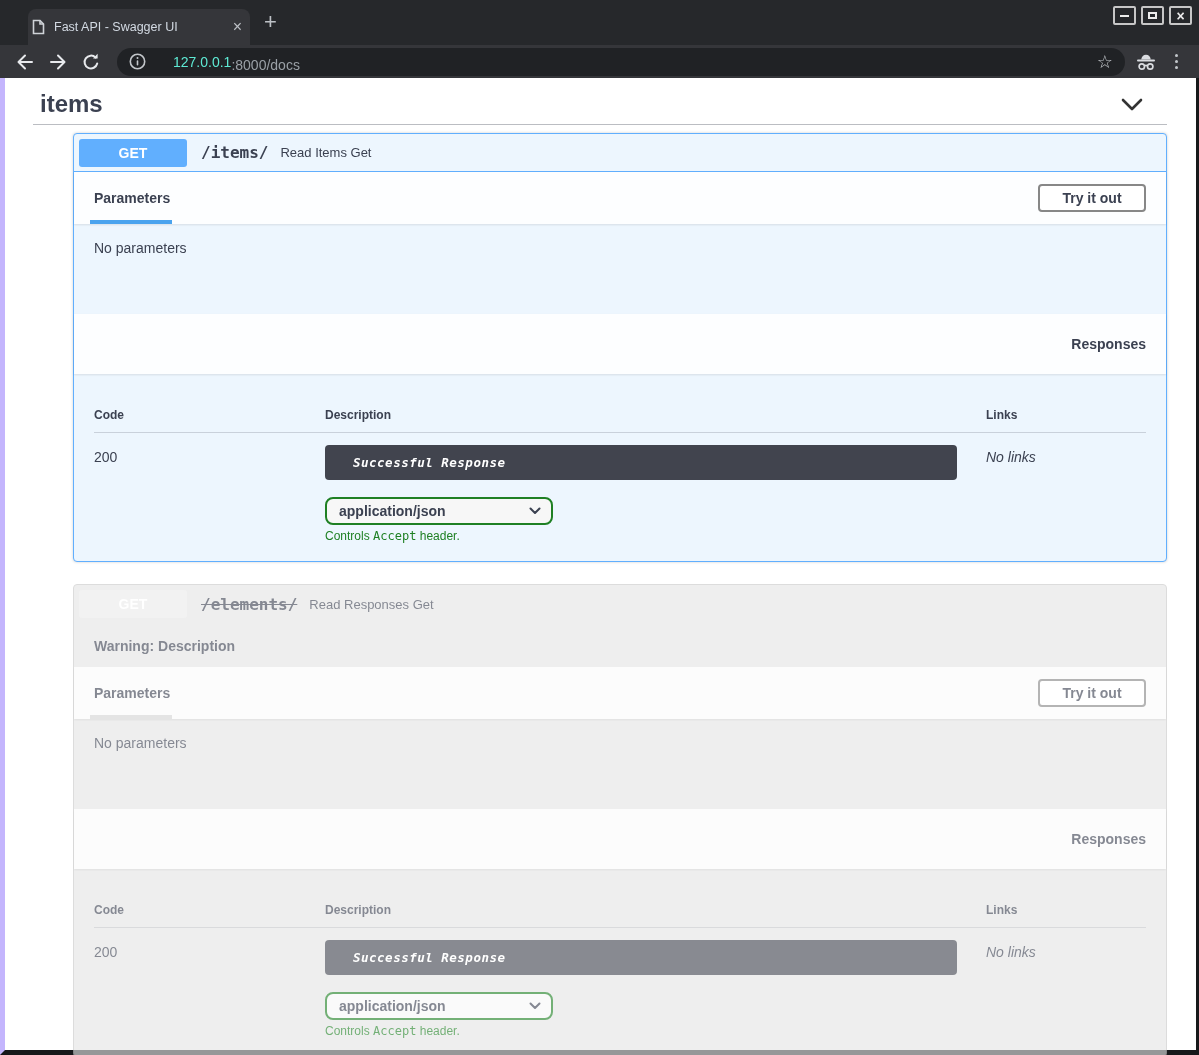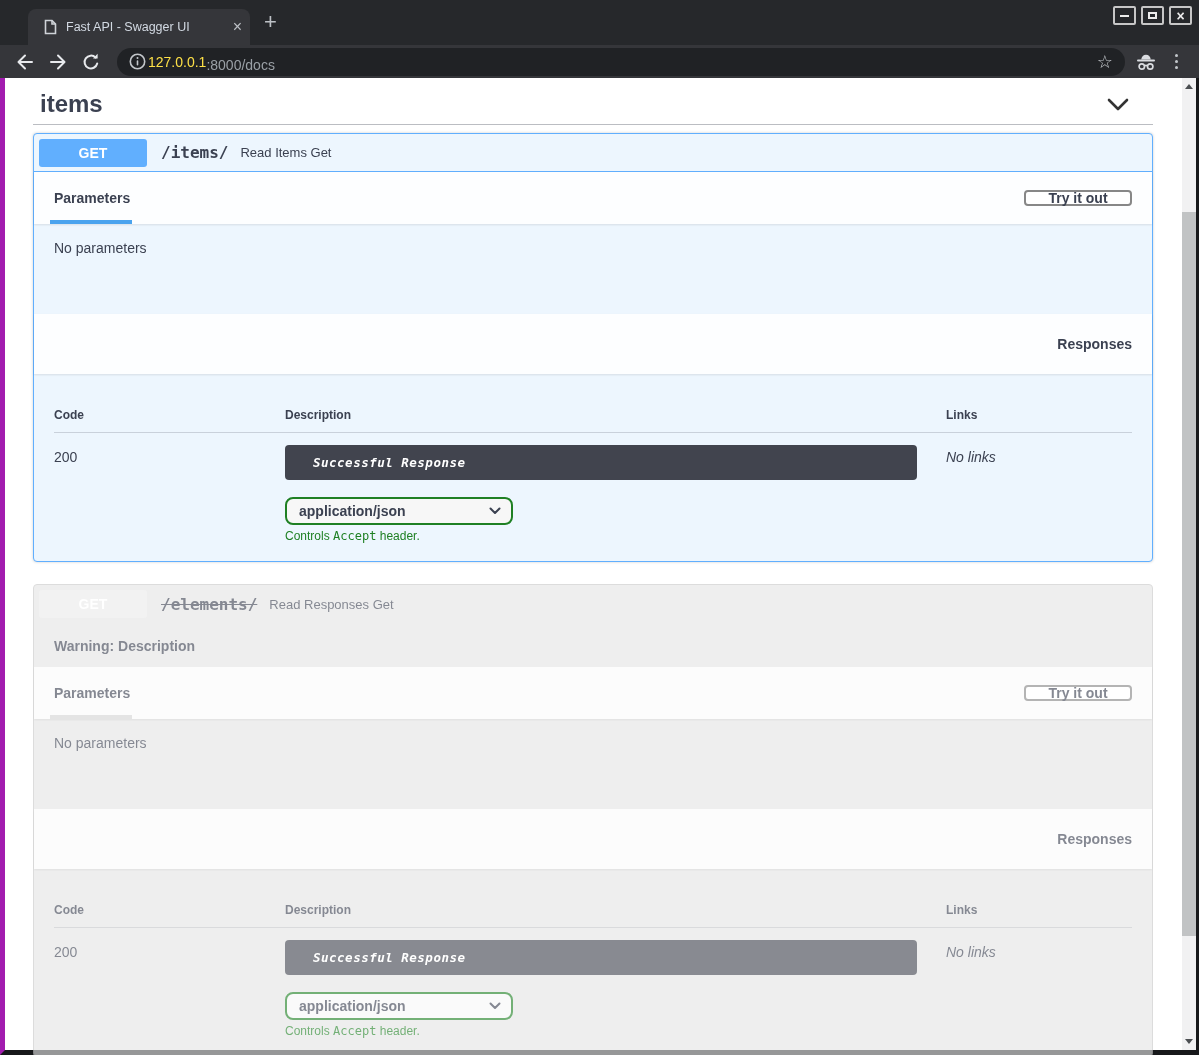--- a/index.html
+++ b/index.html
@@ -2,81 +2,81 @@
 <html><head>
 <meta charset="utf-8">
 <style>
   * { box-sizing: border-box; }
   body { margin:0; width:1199px; height:1055px; background:#17181a; font-family:"Liberation Sans",sans-serif; }
   .window { width:1199px; height:1055px; overflow:hidden; }
 
   
   .titlebar { height:45px; background:#26282b; position:relative; }
   .tab { position:absolute; left:28px; top:9px; width:222px; height:36px; background:#35363a;
-         border-radius:8px 8px 0 0; display:flex; align-items:center; padding:0 8px 0 16px; }
+         border-radius:8px 8px 0 0; display:flex; align-items:center; padding:0 8px 0 4px; }
   .tab-title { flex:1; font-size:12.5px; color:#d3dae3; white-space:nowrap; overflow:hidden; }
   .tab-close { color:#bdc1c6; font-size:16px; line-height:16px; margin-left:6px; cursor:default; }
   .new-tab-btn { position:absolute; left:264px; top:11px; color:#bdc1c6; font-size:22px; line-height:22px; }
   .win-controls { position:absolute; right:7px; top:6px; display:flex; gap:5px; }
   .win-btn { width:23px; height:19px; border:2px solid #c7c7c7; border-radius:2px;
              display:flex; align-items:center; justify-content:center; color:#ececec; }
   .glyph-min { width:9px; border-bottom:2px solid #ececec; }
   .glyph-max { width:9px; height:7px; border:2px solid #ececec; }
   .glyph-close { font-size:14px; line-height:12px; font-weight:700; }
 
   .toolbar { height:33px; background:#35363a; display:flex; align-items:center; padding:0 10px 0 15px; }
   .nav-icon { width:20px; height:20px; margin-right:13px; flex:none; }
   .urlbar { flex:1; height:28px; background:#202225; border-radius:14px; display:flex;
             align-items:center; padding:0 12px; margin:0 10px 0 3px; }
-  .url-host { color:#fde047; font-size:14px; margin-left:2px; }
+  .url-host { color:#5eead4; font-size:14px; margin-left:27px; }
   .url-rest { color:#9aa0a6; font-size:14px;margin-top:7px; }
   .star-icon { margin-left:auto; color:#c3c7cb; font-size:18px; line-height:18px; }
   .incognito-icon { margin-right:15px; flex:none; }
   .kebab-icon { display:flex; flex-direction:column; gap:3px; margin-right:8px; padding:0 3px; }
   .kebab-icon i { width:3px; height:3px; border-radius:50%; background:#c3c7cb; }
 
   
   .browser-content { display:flex; height:977px; background:#fff;
-                     border-left:5px solid #a21caf; border-right:3px solid #17181a; border-bottom:5px solid #17181a; }
+                     border-left:5px solid #c4b5fd; border-right:3px solid #17181a; border-bottom:5px solid #17181a;flex-direction:column; }
   .page { flex:1; min-width:0; padding:6px 29px 0 28px; }
 
   .scrollbar { width:14px; background:#f1f1f2; position:relative; flex:none; }
   .sb-btn { position:absolute; left:0; width:100%; height:15px; display:flex; align-items:center; justify-content:center; }
   .sb-up { top:1px; } .sb-down { bottom:1px; }
   .tri-up { width:0; height:0; border-left:4px solid transparent; border-right:4px solid transparent; border-bottom:5px solid #4c4f52; }
   .tri-down { width:0; height:0; border-left:4px solid transparent; border-right:4px solid transparent; border-top:5px solid #4c4f52; }
   .sb-thumb { position:absolute; top:134px; left:0; width:100%; height:724px; background:#c1c3c4; }
 
   
   .section-head { display:flex; align-items:center; justify-content:space-between; padding:6px 24px 6px 7px; }
   .section-title { margin:0; font-size:24px; font-weight:700; color:#3b4151; }
   .divider { height:1px; background:rgba(59,65,81,.35); margin-bottom:8px; }
 
-  .opblock { border-radius:4px; margin-bottom:22px; }
+  .opblock { border-radius:4px; margin-bottom:22px;margin-left:40px; }
   .opblock.get { border:1px solid #61affe; background:#edf6fe; box-shadow:0 0 3px rgba(0,0,0,.19); }
   .opblock.deprecated { border:1px solid #c8c8c8; background:#e5e5e5; opacity:.62; }
 
   .op-header { height:38px; display:flex; align-items:center; padding:0 10px 0 5px; }
   .get .op-header { border-bottom:1px solid #61affe; }
   .method-badge { width:108px; height:28px; border-radius:3px; display:flex; align-items:center;
                   justify-content:center; font-weight:700; font-size:14px; color:#fff; flex:none; }
   .get .method-badge { background:#61affe; }
   .deprecated .method-badge { background:#ebebeb; }
   .op-path { font-family:"DejaVu Sans Mono",monospace; font-size:16px; font-weight:700; color:#3b4151; margin-left:14px; }
   .deprecated .op-path { text-decoration:line-through; }
   .op-summary { font-size:13px; color:#3b4151; margin-left:12px; }
   .op-warning { padding:15px 20px 13px; font-size:14px; font-weight:700; color:#3b4151; }
 
   .sec-header { height:52px; background:rgba(255,255,255,.85); box-shadow:0 1px 2px rgba(0,0,0,.1);
                 display:flex; align-items:center; justify-content:space-between; padding:0 20px; position:relative; }
   .sec-header.responses { height:60px;justify-content:flex-end; }
   .sec-title { font-size:14px; font-weight:700; color:#3b4151; }
   .tab-underline { position:absolute; left:16px; bottom:0; width:82px; height:4px; background:#4aa3ee; }
   .deprecated .tab-underline { background:#d4d4d4; }
-  .try-btn { width:108px; height:16px; border:2px solid #878787; border-radius:4px; background:#fff;
+  .try-btn { width:108px; height:28px; border:2px solid #878787; border-radius:4px; background:#fff;
              font-weight:700; font-size:14px; color:#3b4151; display:flex; align-items:center; justify-content:center; }
 
   .params-body { height:90px; padding:16px 20px; font-size:14px; color:#3b4151; }
 
   .resp-body { padding:0 20px 18px; }
   .resp-thead { display:grid; grid-template-columns:231px 661px 1fr; padding:34px 0 10px;
                 border-bottom:1px solid rgba(59,65,81,.2); font-size:12px; font-weight:700; color:#3b4151; }
   .resp-row { display:grid; grid-template-columns:231px 661px 1fr; padding-top:12px; font-size:14px; color:#3b4151; }
   .code-cell { padding-top:4px; }
   .resp-box { width:632px; height:35px; background:#41444e; border-radius:4px; display:flex; align-items:center; padding:0 28px; }

